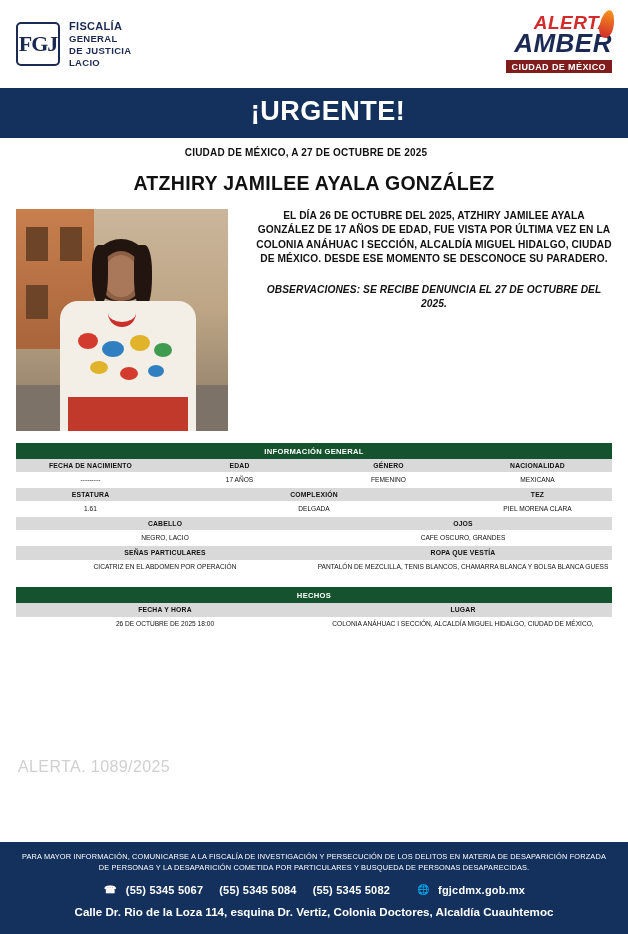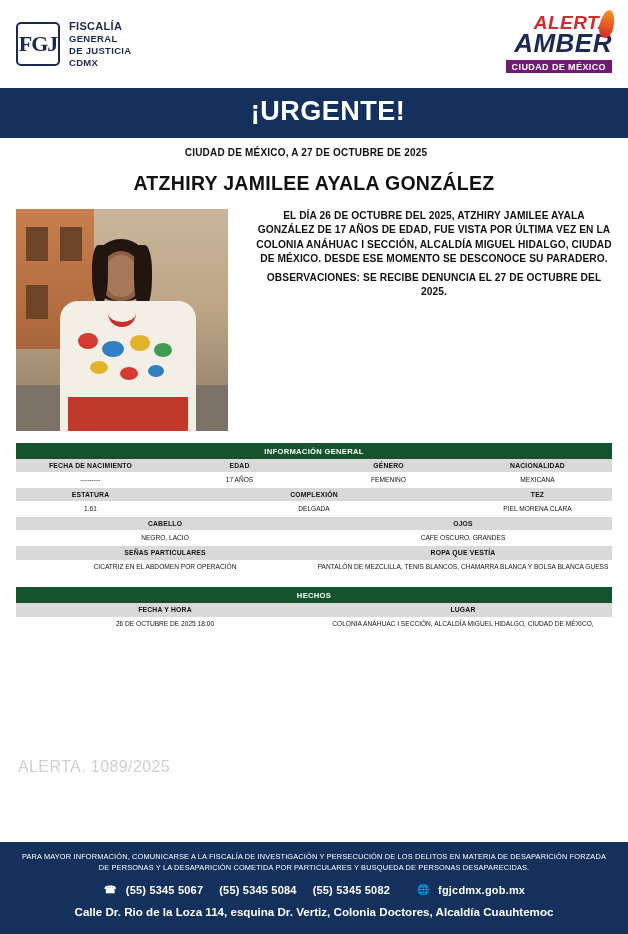--- a/index.html
+++ b/index.html
@@ -42,21 +42,21 @@
     letter-spacing: 0.5px; line-height: 0.95;
     font-style: italic;
   }
   .amber-mid {
     font-size: 26px; font-weight: bold; color:#1b2a52;
     letter-spacing: 0.5px; line-height: 0.92;
     font-style: italic;
   }
   .amber-bottom {
     margin-top:2px;
-    background:#701a75; color:#fff; font-size: 9px; font-weight:bold;
+    background:#7f1d1d; color:#fff; font-size: 9px; font-weight:bold;
     padding: 1.5px 6px; display:inline-block; letter-spacing:0.4px;
   }
   .amber-flame {
     position:absolute; right:-2px; top:-4px; width:14px; height:28px;
     background: linear-gradient(#f7941d, #d22b2b);
     border-radius: 50% 50% 45% 45% / 60% 60% 40% 40%;
     transform: rotate(12deg);
   }
 
   
@@ -136,21 +136,21 @@
   .photo .skirt {
     position:absolute; left:52px; bottom:0; width:120px; height:34px;
     background:#c0392b;
   }
 
   .text-col { flex:1; }
   .para {
     font-size: 10.2px; font-weight:bold; text-align:center;
     line-height: 1.42; color:#111; letter-spacing:0.1px;
   }
-  .para + .para { margin-top: 4px; }
+  .para + .para { margin-top: 16px; font-style: italic; }
 
   
   .tables { padding: 12px 16px 0 16px; }
   table { width:100%; border-collapse: collapse; table-layout: fixed; }
   .sec-head td {
     background:#14532d; color:#fff; font-size: 7.6px; font-weight:bold;
     text-align:center; padding: 3.5px 2px; letter-spacing:0.3px;
   }
   .col-head td {
     background:#d9d9d9; color:#111; font-size: 6.8px; font-weight:bold;
@@ -198,21 +198,21 @@
 
 <div class="page">
 
   <div class="header">
     <div class="brand">
       <div class="brand-logo">FGJ</div>
       <div class="brand-text">
         <div class="big">FISCALÍA</div>
         <div>GENERAL</div>
         <div>DE JUSTICIA</div>
-        <div>CDMX</div>
+        <div>LACIO</div>
       </div>
     </div>
     <div class="amber">
       <div class="amber-flame"></div>
       <div class="amber-top">ALERTA</div>
       <div class="amber-mid">AMBER</div>
       <div class="amber-bottom">CIUDAD DE MÉXICO</div>
     </div>
   </div>
 

